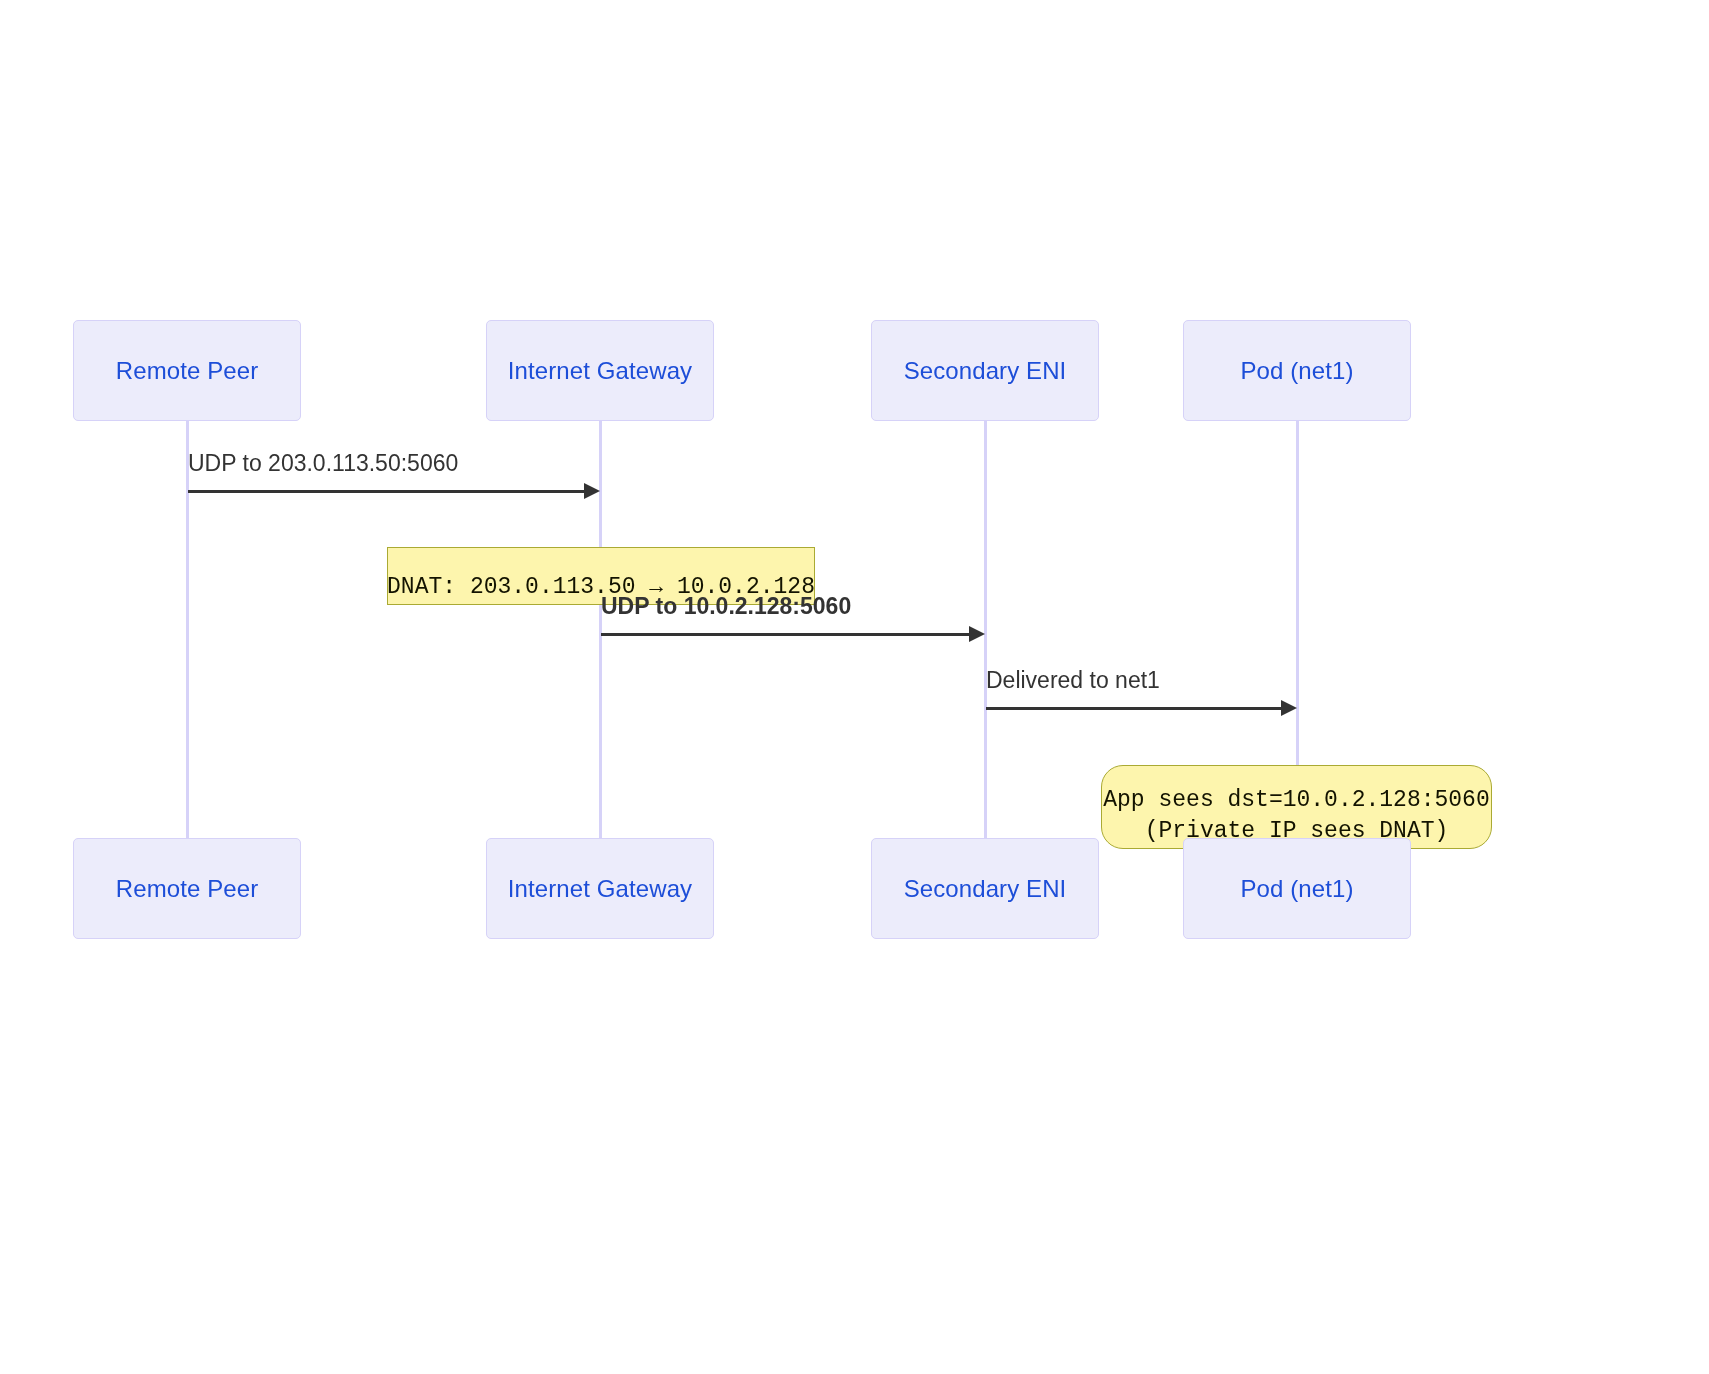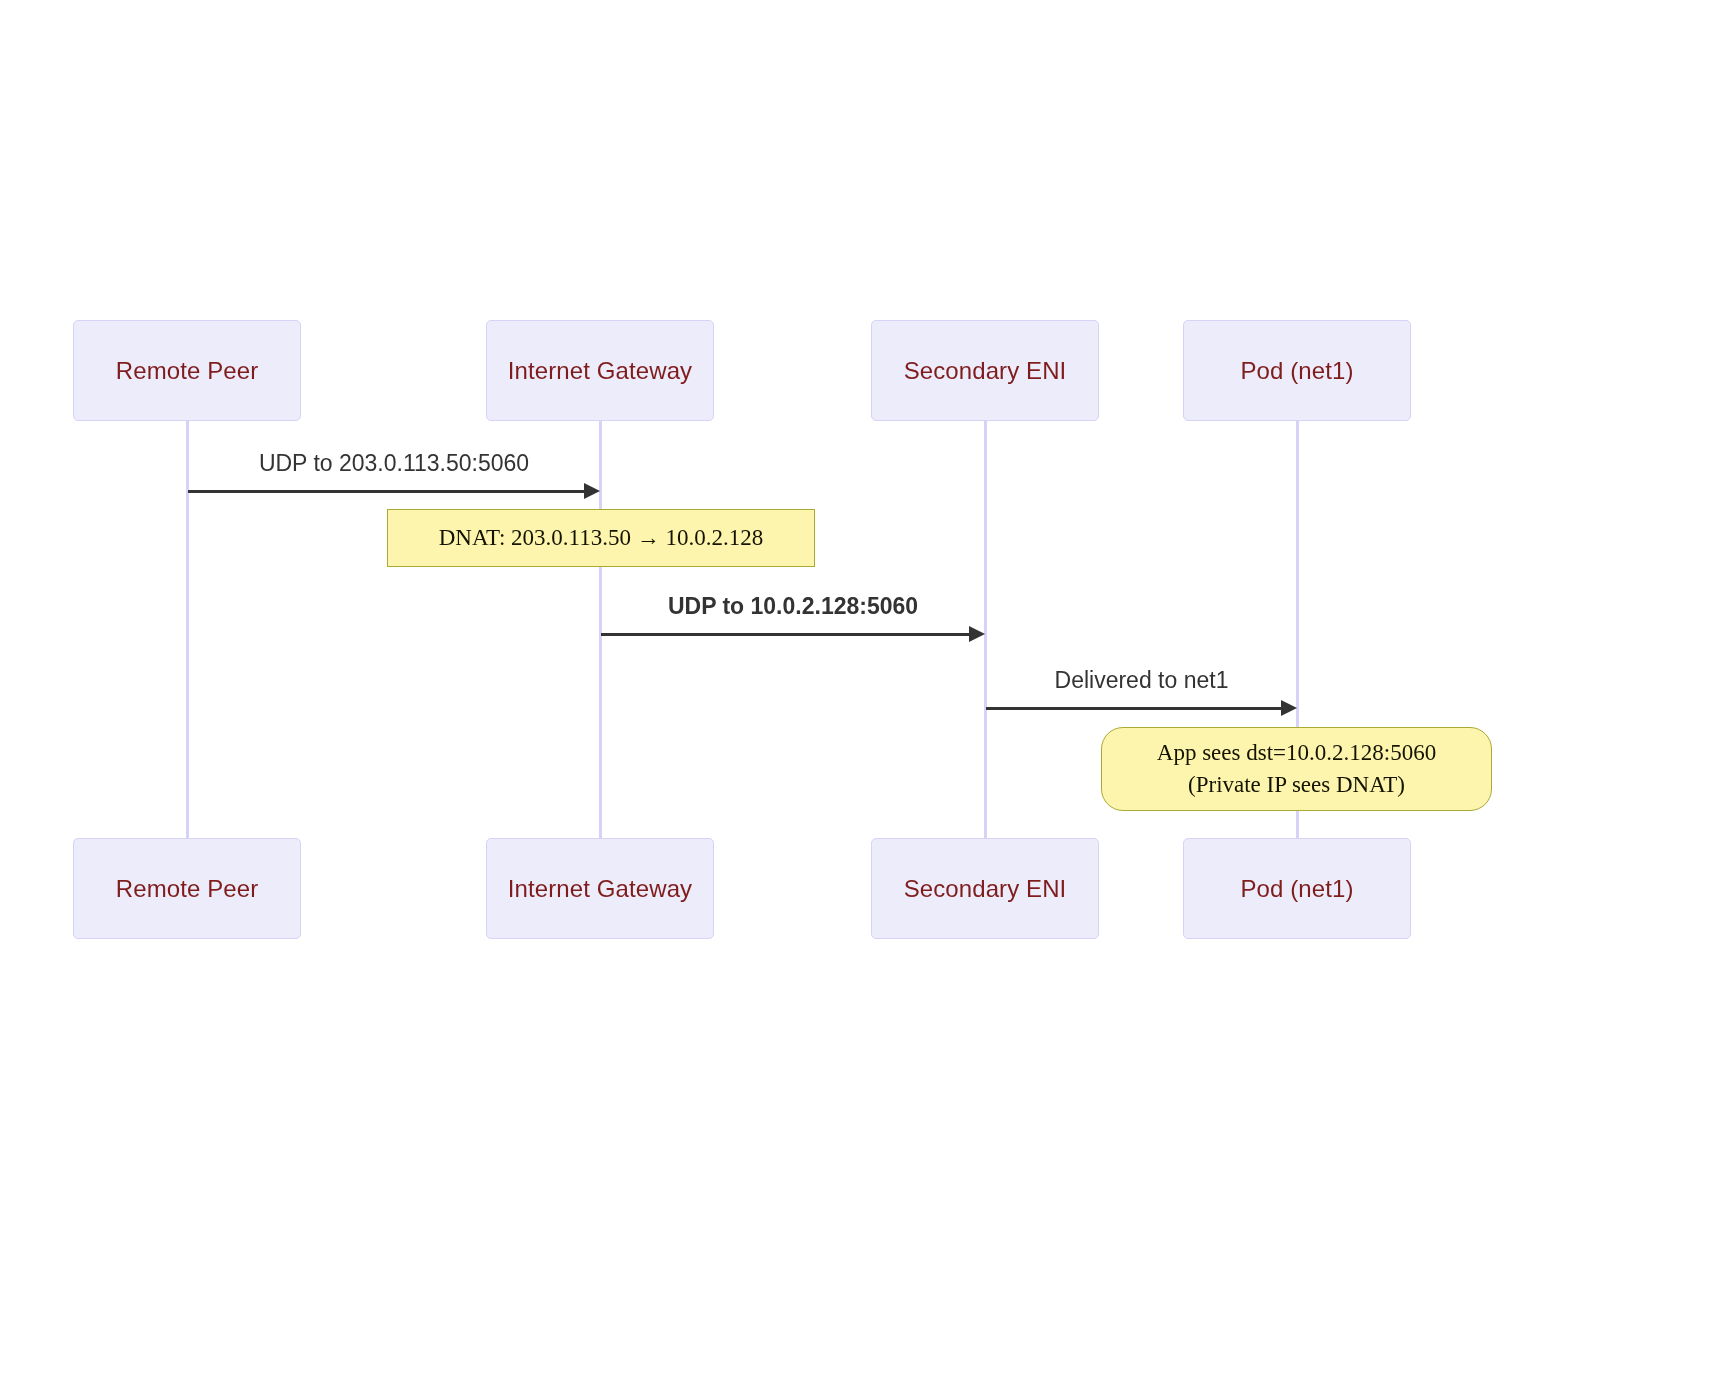--- a/index.html
+++ b/index.html
@@ -30,21 +30,21 @@
     position: absolute;
     width: 228px;
     height: 101px;
     background: #ececfb;
     border: 1.5px solid #d6d2f8;
     border-radius: 5px;
     box-sizing: border-box;
     display: flex;
     align-items: center;
     justify-content: center;
-    color: #7f1d1d;
+    color: #1d4ed8;
     font-size: 24px;
     font-family: "Liberation Sans", "DejaVu Sans", sans-serif;
     letter-spacing: 0.1px;
     white-space: nowrap;
   }
   .msg-line {
     position: absolute;
     height: 0;
     border-top: 3px solid #333333;
   }
@@ -54,38 +54,39 @@
     height: 0;
     border-top: 8px solid transparent;
     border-bottom: 8px solid transparent;
     border-left: 16px solid #333333;
   }
   .msg-label {
     position: absolute;
     font-size: 23px;
     color: #333333;
     white-space: nowrap;
-    text-align: center;
+    text-align: left;
     font-family: "Liberation Sans", "DejaVu Sans", sans-serif;
   }
   .note {
     position: absolute;
     background: #fdf5ad;
     border: 1.5px solid #aaaa33;
     box-sizing: border-box;
     display: flex;
     flex-direction: column;
     align-items: center;
-    justify-content: center;
+    justify-content: flex-end;
     color: #131300;
     font-size: 23px;
     line-height: 1.38;
     text-align: center;
-    font-family: Liberation Serif, serif;
+    font-family: Liberation Mono, monospace;
     white-space: nowrap;
+    margin-top: 38px;
   }
   .note .note-line { display: block; }
 </style>
 </head>
 <body>
 
 <div id="diagram">
 
   <div class="lifeline" style="left:186px;"></div>
   <div class="lifeline" style="left:599px;"></div>

